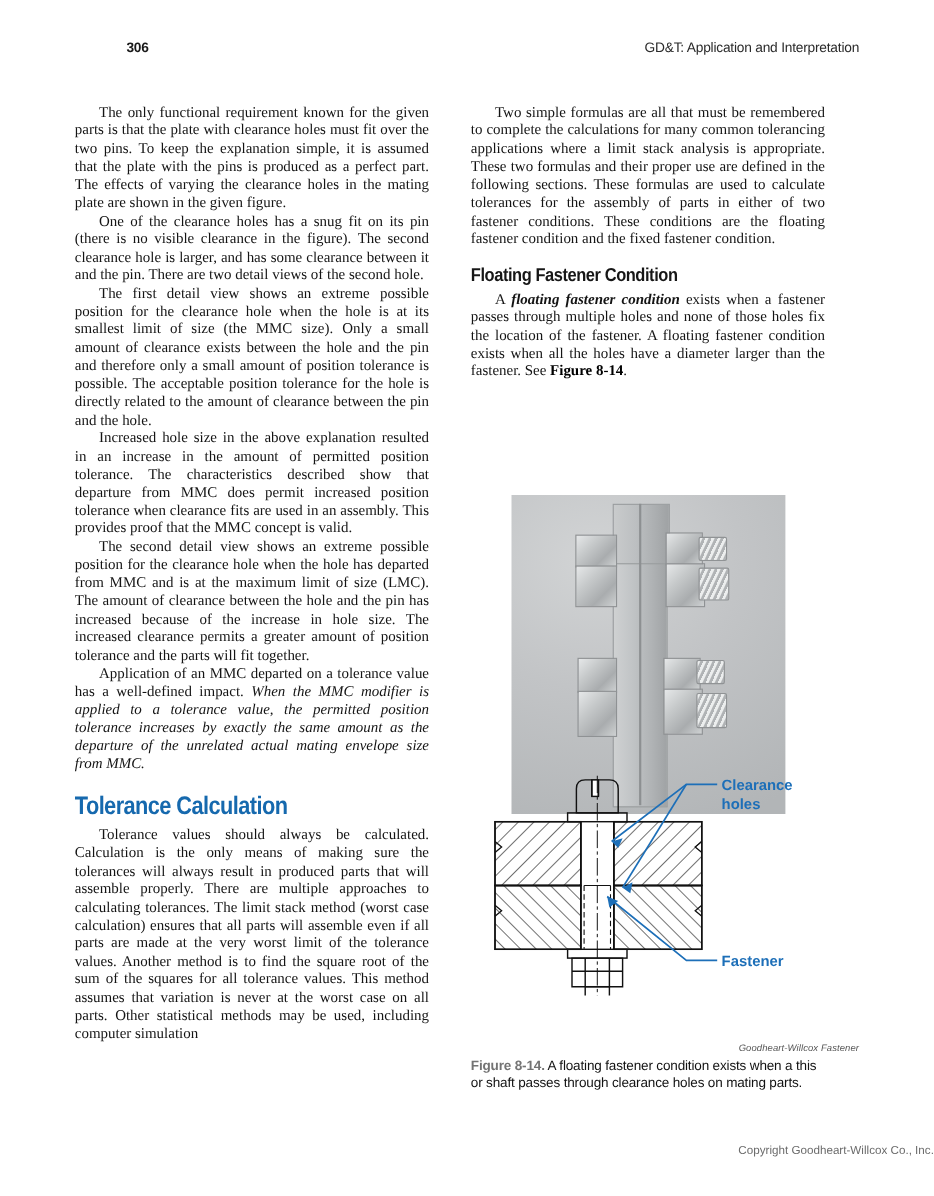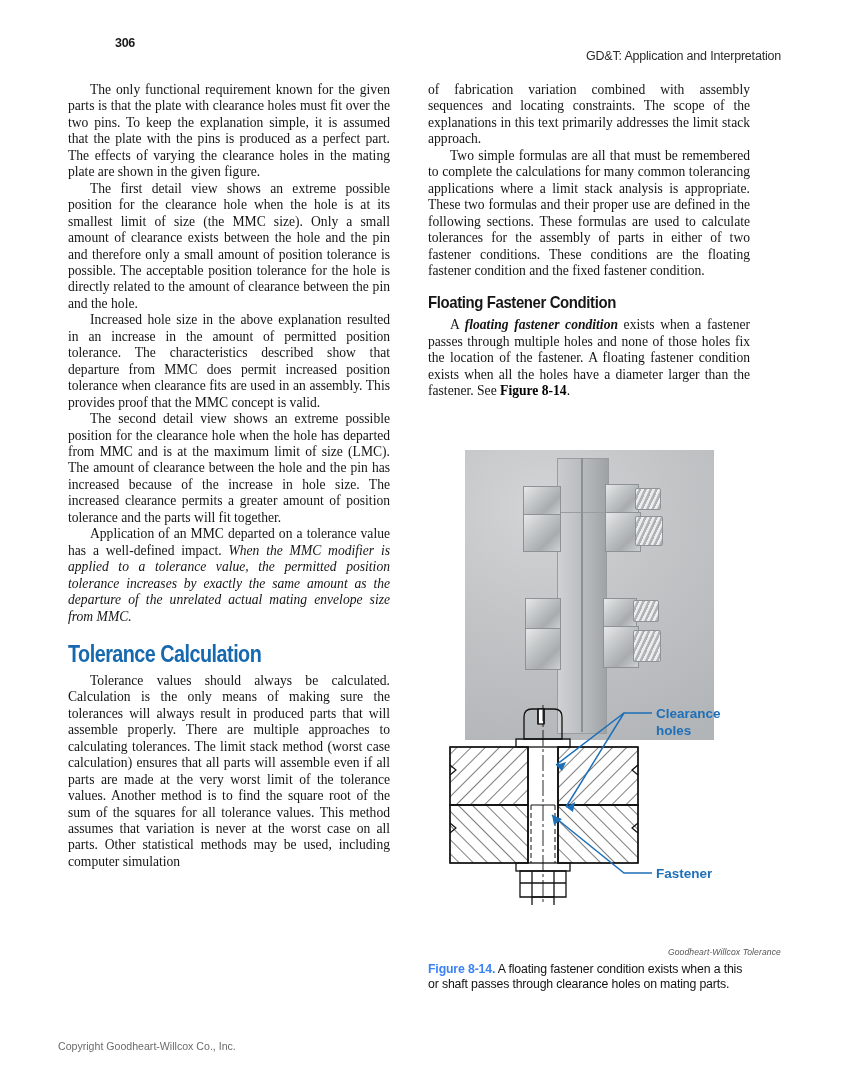--- a/index.html
+++ b/index.html
@@ -36,27 +36,26 @@
     margin-left: 47px;
   }
   .runhead-title {
     position: absolute;
     right: 0;
     top: 0;
     font-family: "Liberation Sans", sans-serif;
     font-size: 12.5px;
     letter-spacing: -0.2px;
     color: #2b2b2b;
-    margin-top: 13px;
   }
 
   
   .col {
     position: absolute;
-    top: 82px;
+    top: 94px;
     width: 322px;
   }
   .col-left  { left: 68px;  }
   .col-right { left: 428px; }
 
   p.body {
     margin: 0;
     font-size: 13.6px;
     line-height: 16.45px;
     text-align: justify;
@@ -156,58 +155,58 @@
     left: 428px;
     top: 962px;
     width: 322px;
     font-family: "Liberation Sans", sans-serif;
     font-size: 12.3px;
     line-height: 15.4px;
     color: #121212;
     letter-spacing: -0.15px;
   }
   .caption .cap-num {
-    color: #3b82f6;
+    color: #737373;
     font-weight: bold;
   }
 
   .footer {
     position: absolute;
     left: 0;
     right: 0;
     top: 1040px;
-    text-align: left;
+    text-align: right;
     font-family: "Liberation Sans", sans-serif;
     font-size: 10.6px;
     color: #6b6b6b;
   }
   .footer span { padding-left: 58px; }
 </style>
 </head>
 <body>
 
 <div class="runhead">
   <div class="runhead-folio">306</div>
   <div class="runhead-title">GD&amp;T: Application and Interpretation</div>
 </div>
 
 <div class="col col-left">
   <p class="body">The only functional requirement known for the given parts is that the plate with clearance holes must fit over the two pins. To keep the explanation simple, it is assumed that the plate with the pins is produced as a perfect part. The effects of varying the clearance holes in the mating plate are shown in the given figure.</p>
+  <p class="body">One of the clearance holes has a snug fit on its pin (there is no visible clearance in the figure). The second clearance hole is larger, and has some clearance between it and the pin. There are two detail views of the second hole.</p>
   <p class="body">The first detail view shows an extreme possible position for the clearance hole when the hole is at its smallest limit of size (the MMC size). Only a small amount of clearance exists between the hole and the pin and therefore only a small amount of position tolerance is possible. The acceptable position tolerance for the hole is directly related to the amount of clearance between the pin and the hole.</p>
   <p class="body">Increased hole size in the above explanation resulted in an increase in the amount of permitted position tolerance. The characteristics described show that departure from MMC does permit increased position tolerance when clearance fits are used in an assembly. This provides proof that the MMC concept is valid.</p>
   <p class="body">The second detail view shows an extreme possible position for the clearance hole when the hole has departed from MMC and is at the maximum limit of size (LMC). The amount of clearance between the hole and the pin has increased because of the increase in hole size. The increased clearance permits a greater amount of position tolerance and the parts will fit together.</p>
   <p class="body"><span>Application of an MMC departed on a tolerance value has a well-defined impact. </span><em>When the MMC modifier is applied to a tolerance value, the permitted position tolerance increases by exactly the same amount as the departure of the unrelated actual mating envelope size from MMC.</em></p>
 
   <h2 class="head-blue">Tolerance Calculation</h2>
 
   <p class="body">Tolerance values should always be calculated. Calculation is the only means of making sure the tolerances will always result in produced parts that will assemble properly. There are multiple approaches to calculating tolerances. The limit stack method (worst case calculation) ensures that all parts will assemble even if all parts are made at the very worst limit of the tolerance values. Another method is to find the square root of the sum of the squares for all tolerance values. This method assumes that variation is never at the worst case on all parts. Other statistical methods may be used, including computer simulation</p>
 </div>
 
 <div class="col col-right">
-  <p class="body noindent">of fabrication variation combined with assembly sequences and locating constraints. The scope of the explanations in this text primarily addresses the limit stack approach.</p>
   <p class="body">Two simple formulas are all that must be remembered to complete the calculations for many common tolerancing applications where a limit stack analysis is appropriate. These two formulas and their proper use are defined in the following sections. These formulas are used to calculate tolerances for the assembly of parts in either of two fastener conditions. These conditions are the floating fastener condition and the fixed fastener condition.</p>
 
   <h3 class="head-black">Floating Fastener Condition</h3>
 
   <p class="body"><span>A </span><span class="bi">floating fastener condition</span><span> exists when a fastener passes through multiple holes and none of those holes fix the location of the fastener. A floating fastener condition exists when all the holes have a diameter larger than the fastener. See </span><span class="figref">Figure 8-14</span><span>.</span></p>
 </div>
 
 <div class="photo">
 
   <div class="plateA"></div>
@@ -290,21 +289,21 @@
       <path d="M138 102 l9 -5 l-2 10 z"></path>
       <path d="M124 110 l2 10 l8 -6 z"></path>
     </g>
 
     <text x="228" y="13" font-family="Liberation Sans, sans-serif" font-size="13.5" fill="#1d6fb8">Clearance</text>
     <text x="228" y="30" font-family="Liberation Sans, sans-serif" font-size="13.5" fill="#1d6fb8">holes</text>
     <text x="228" y="173" font-family="Liberation Sans, sans-serif" font-size="13.5" fill="#1d6fb8">Fastener</text>
   </svg>
 </div>
 
-<div class="credit">Goodheart-Willcox Tolerance</div>
+<div class="credit">Goodheart-Willcox Fastener</div>
 
 <div class="caption">
   <span class="cap-num">Figure 8-14.</span><span> A floating fastener condition exists when a this or shaft passes through clearance holes on mating parts.</span>
 </div>
 
 <div class="footer">
   <span>Copyright Goodheart-Willcox Co., Inc.</span>
 </div>
 
 </body></html>

